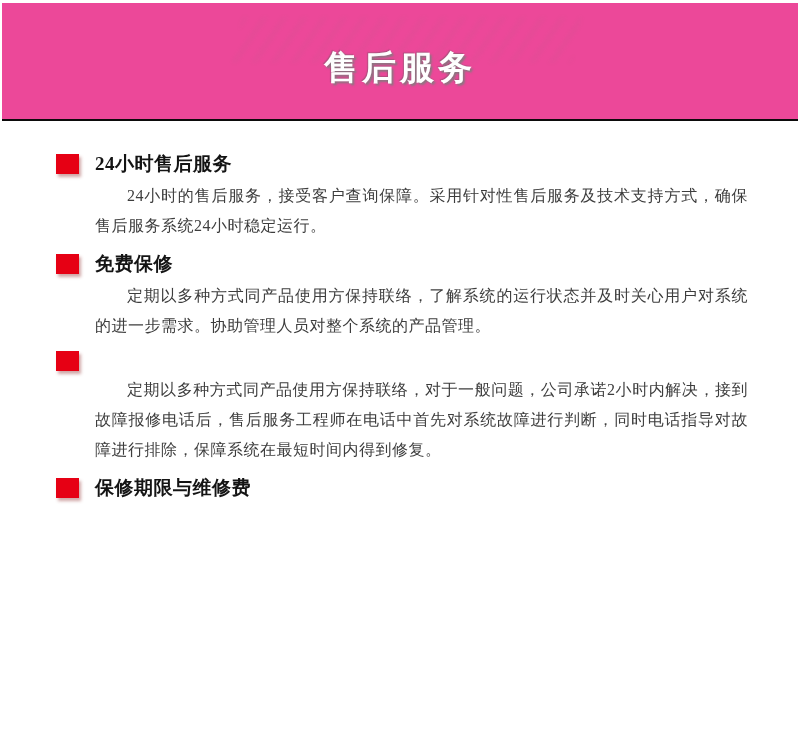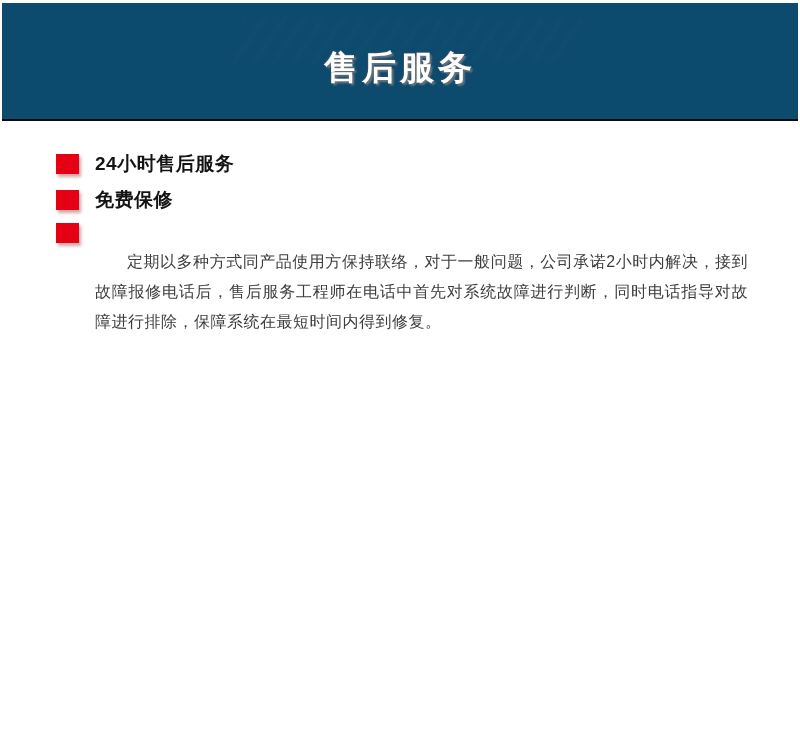--- a/index.html
+++ b/index.html
@@ -10,21 +10,21 @@
   body {
     width: 800px;
     height: 741px;
     overflow: hidden;
     font-family: "Liberation Sans", "DejaVu Sans", sans-serif;
   }
   
   .header-band {
     margin: 3px 2px 0 2px;
     height: 116px;
-    background: #0c4a6e;
+    background: #ec4899;
     position: relative;
     display: flex;
     align-items: center;
     justify-content: center;
     border-bottom: 2px solid #0c0b0b;
     overflow: hidden;
   }
   .watermark-smudge {
     position: absolute;
     top: 14px;
@@ -45,20 +45,21 @@
     color: #ffffff;
     font-size: 34px;
     font-weight: bold;
     letter-spacing: 4px;
     margin-top: 14px;
     text-shadow: 2px 2px 2px rgba(125,125,125,0.85), -1px -1px 1px rgba(90,90,90,0.4);
   }
   
   .content {
     padding: 20px 52px 0 56px;
+    font-family: Liberation Serif, serif;
   }
   .heading-row {
     display: flex;
     align-items: center;
     gap: 16px;
     margin: 10px 0 4px 0;
   }
   .bullet-square {
     width: 23px;
     height: 20px;
@@ -90,32 +91,38 @@
   <div class="page-title">售后服务</div>
 </div>
 
 <div class="content">
 
   <div class="section">
     <div class="heading-row">
       <span class="bullet-square"></span>
       <span class="section-heading">24小时售后服务</span>
     </div>
+    <p class="para">24小时的售后服务，接受客户查询保障。采用针对性售后服务及技术支持方式，确保售后服务系统24小时稳定运行。</p>
   </div>
 
   <div class="section">
     <div class="heading-row">
       <span class="bullet-square"></span>
       <span class="section-heading">免费保修</span>
     </div>
+    <p class="para">定期以多种方式同产品使用方保持联络，了解系统的运行状态并及时关心用户对系统的进一步需求。协助管理人员对整个系统的产品管理。</p>
   </div>
 
   <div class="section">
     <div class="heading-row">
       <span class="bullet-square"></span>
     </div>
     <p class="para">定期以多种方式同产品使用方保持联络，对于一般问题，公司承诺2小时内解决，接到故障报修电话后，售后服务工程师在电话中首先对系统故障进行判断，同时电话指导对故障进行排除，保障系统在最短时间内得到修复。</p>
   </div>
 
   <div class="section">
+    <div class="heading-row">
+      <span class="bullet-square"></span>
+      <span class="section-heading">保修期限与维修费</span>
+    </div>
   </div>
 
 </div>
 
 </body></html>

